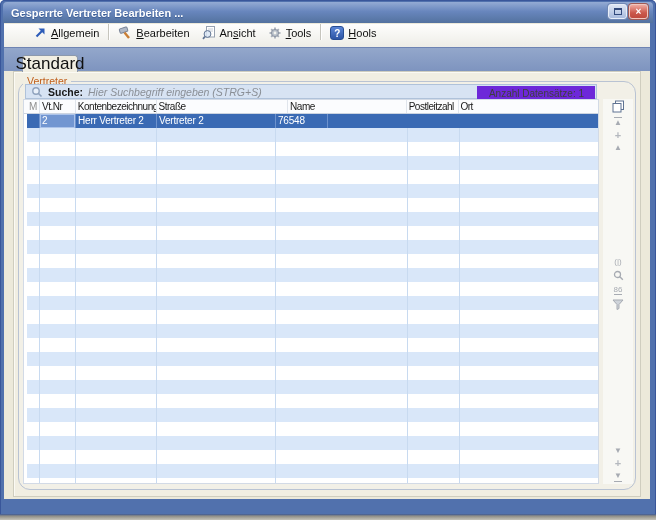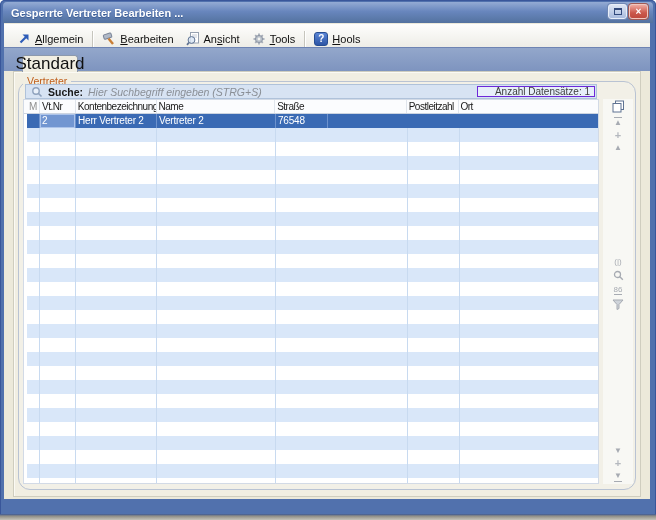--- a/index.html
+++ b/index.html
@@ -30,21 +30,21 @@
          border:1px solid #f2c6bd;box-shadow:0 0 0 1px #a05a55;
          color:#fff;font-weight:bold;font-size:10px;line-height:12px;}
 
   
   .client{position:absolute;left:4px;right:6px;top:23px;bottom:21px;background:#ece9da;}
 
   
   .toolbar{position:absolute;top:1px;left:0;right:0;height:30px;
          background:linear-gradient(180deg,#fefefd,#e9e8e1);
          border-bottom:1px solid #c2c1b8;
-         display:flex;align-items:center;padding-left:8px;}
+         display:flex;align-items:flex-start;padding-left:24px;}
   .titem{display:flex;align-items:center;gap:4px;padding:2px 6px;font-size:11px;color:#101010;}
   .titem svg{display:block;}
   .k{text-decoration:underline;}
   .tsep{width:1px;height:16px;background:#c6c5bd;box-shadow:1px 0 0 #ffffff;margin:0 3px;}
   .help-badge{width:14px;height:14px;border-radius:3px;color:#fff;font-weight:bold;
          font-size:10px;display:flex;align-items:center;justify-content:center;
          background:linear-gradient(180deg,#5b86d6,#2d55a5);border:1px solid #274d92;}
 
   
   .band{position:absolute;top:24px;left:0;right:0;height:24px;
@@ -64,21 +64,21 @@
   .gb-label{position:absolute;top:-7px;left:4px;padding:0 4px;background:#f1eee2;
          color:#c05f1d;font-size:10.5px;line-height:12px;}
 
   
   .searchbar{position:absolute;left:6px;top:2px;right:38px;height:15px;
          background:#d7e3f3;border:1px solid #afc2da;
          display:flex;align-items:flex-end;gap:5px;padding-left:5px;}
   .search-label{font-weight:bold;font-size:10.5px;color:#1a1a1a;}
   .search-placeholder{font-style:italic;font-size:10.5px;color:#8a8f96;}
   .countbox{position:absolute;right:1px;top:1px;bottom:1px;width:118px;
-         background:#e7effa;border:1px solid #6d28d9;font-size:10px;color:#3e3e3e;
+         background:#e7effa;border:7px solid #6d28d9;font-size:10px;color:#3e3e3e;
          display:flex;align-items:center;justify-content:flex-end;padding-right:4px;}
 
   
   .tablewrap{position:absolute;left:4px;top:17px;width:576px;height:385px;
          background:#fff;border:1px solid #d2dae6;}
   .thead{height:14px;display:flex;padding-left:3px;background:#fbfcfe;
          border-bottom:1px solid #ccd4e0;font-size:10px;letter-spacing:-0.5px;
          color:#1a1a1a;line-height:13px;white-space:nowrap;}
   .th{overflow:hidden;padding-left:2px;border-right:1px solid #e0e5ec;}
   .th.m{color:#8f8f8f;}
@@ -191,22 +191,22 @@
           <span class="search-label">Suche:</span>
           <span class="search-placeholder">Hier Suchbegriff eingeben (STRG+S)</span>
           <div class="countbox">Anzahl Datensätze: 1</div>
         </div>
 
         <div class="tablewrap">
           <div class="thead">
             <div class="th m c0">M</div>
             <div class="th c1">Vt.Nr</div>
             <div class="th c2">Kontenbezeichnung</div>
+            <div class="th c4">Straße</div>
             <div class="th c3">Name</div>
-            <div class="th c4">Straße</div>
             <div class="th c5">Postleitzahl</div>
             <div class="th c6">Ort</div>
           </div>
           <div class="tbody">
             <div class="selrow">
               <div class="td c0"></div>
               <div class="td c1 focus">2</div>
               <div class="td c2">Herr Vertreter 2</div>
               <div class="td c3">Vertreter 2</div>
               <div class="td c5">76548</div>

